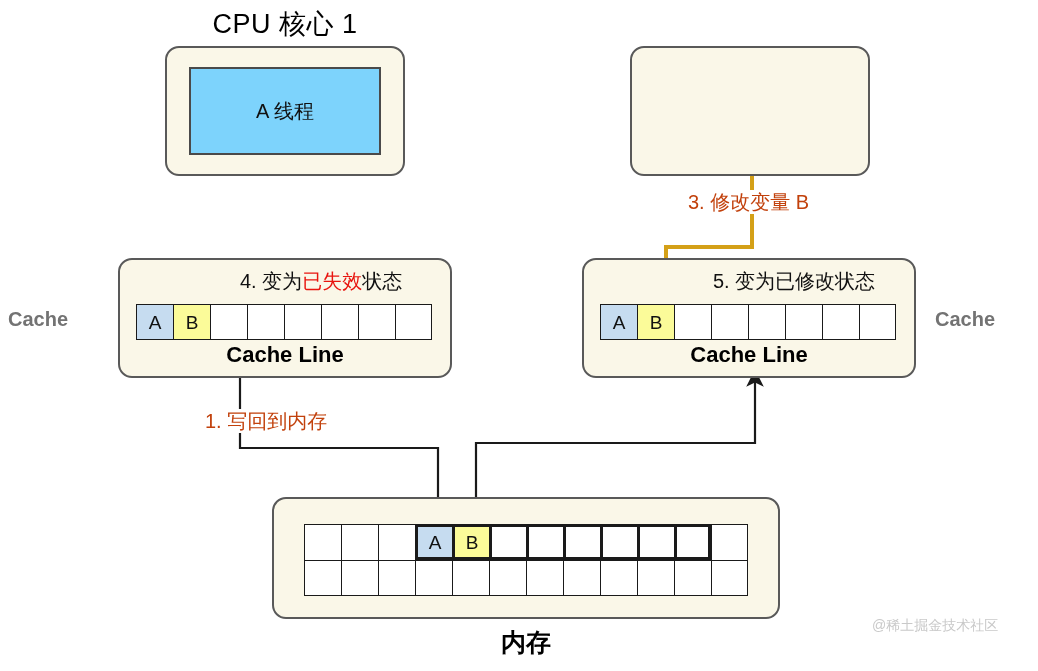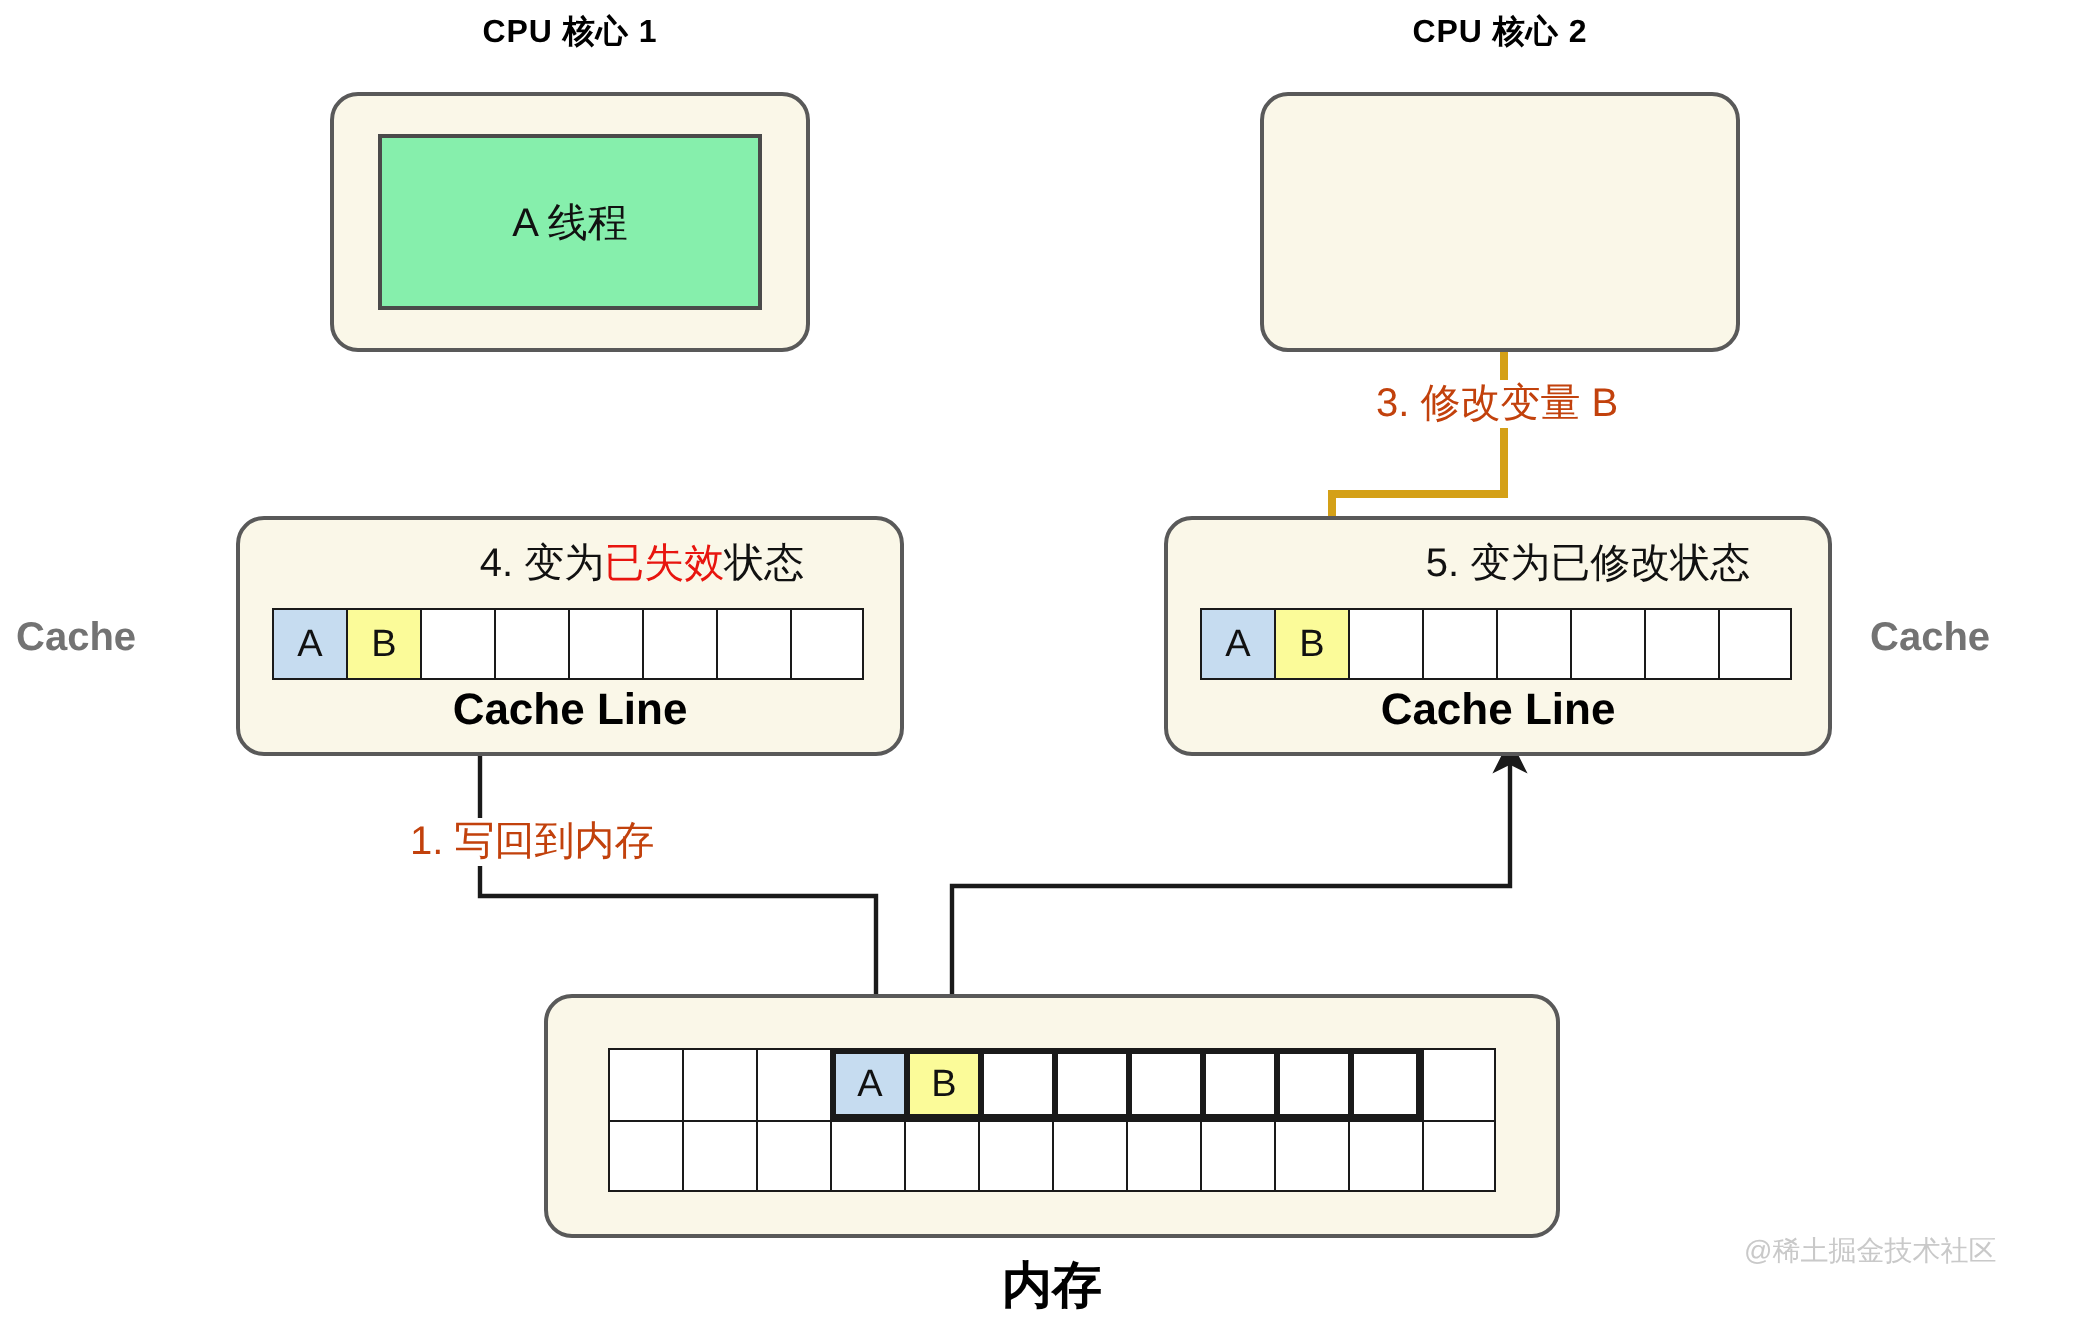--- a/index.html
+++ b/index.html
@@ -23,22 +23,22 @@
     left: 0;
     top: 0;
     width: 1038px;
     height: 671px;
     pointer-events: none;
   }
   .abs { position: absolute; }
 
   
   .core-title {
-    font-size: 16px;
-    font-weight: bold;
+    font-size: 27px;
+    font-weight: normal;
     letter-spacing: 0.5px;
     color: #000000;
     text-align: center;
     white-space: nowrap;
   }
 
   
   .outer-box {
     background: #faf7e8;
     border: 2px solid #595959;
@@ -51,21 +51,21 @@
     position: absolute;
     box-sizing: border-box;
     border: 2px solid #4a4a4a;
     display: flex;
     align-items: center;
     justify-content: center;
     font-size: 20px;
     color: #111111;
     white-space: nowrap;
   }
-  .thread-a { background: #86efac; }
+  .thread-a { background: #7dd3fc; }
   .thread-b { background: #fbfb99; }
 
   
   .cache-heading {
     position: absolute;
     font-size: 20px;
     color: #111111;
     white-space: nowrap;
     text-align: center;
     padding-left: 36px;
@@ -206,21 +206,20 @@
     </g>
   </svg>
 
   <div class="core-title abs" style="left:165px; top:6px; width:240px;">CPU 核心 1</div>
 
   <div class="outer-box abs" style="left:165px; top:46px; width:240px; height:130px;"></div>
   <div class="thread-box thread-a" style="left:189px; top:67px; width:192px; height:88px;">
     <span>A 线程</span>
   </div>
 
-  <div class="core-title abs" style="left:630px; top:6px; width:240px;">CPU 核心 2</div>
 
   <div class="outer-box abs" style="left:630px; top:46px; width:240px; height:130px;"></div>
 
   <div class="step-label" style="left:688px; top:190px;">3. 修改变量 B</div>
 
   <div class="side-label" style="left:8px; top:308px;">Cache</div>
 
   <div class="outer-box abs" style="left:118px; top:258px; width:334px; height:120px;"></div>
 
   <div class="cache-heading" style="left:118px; top:268px; width:334px;">

